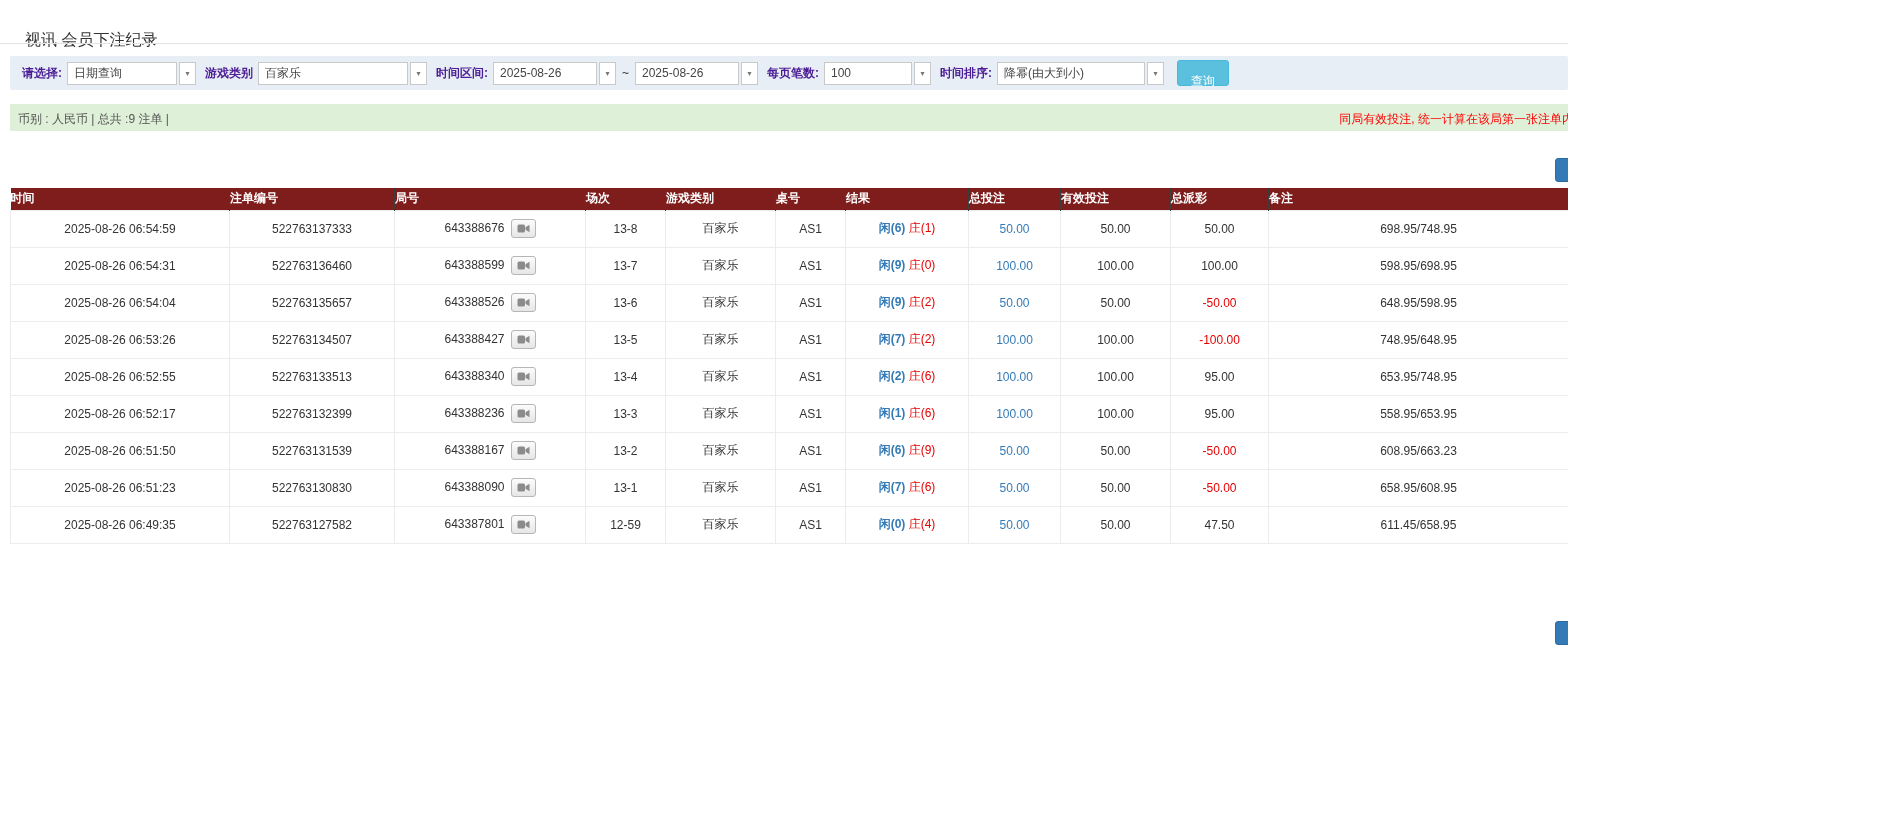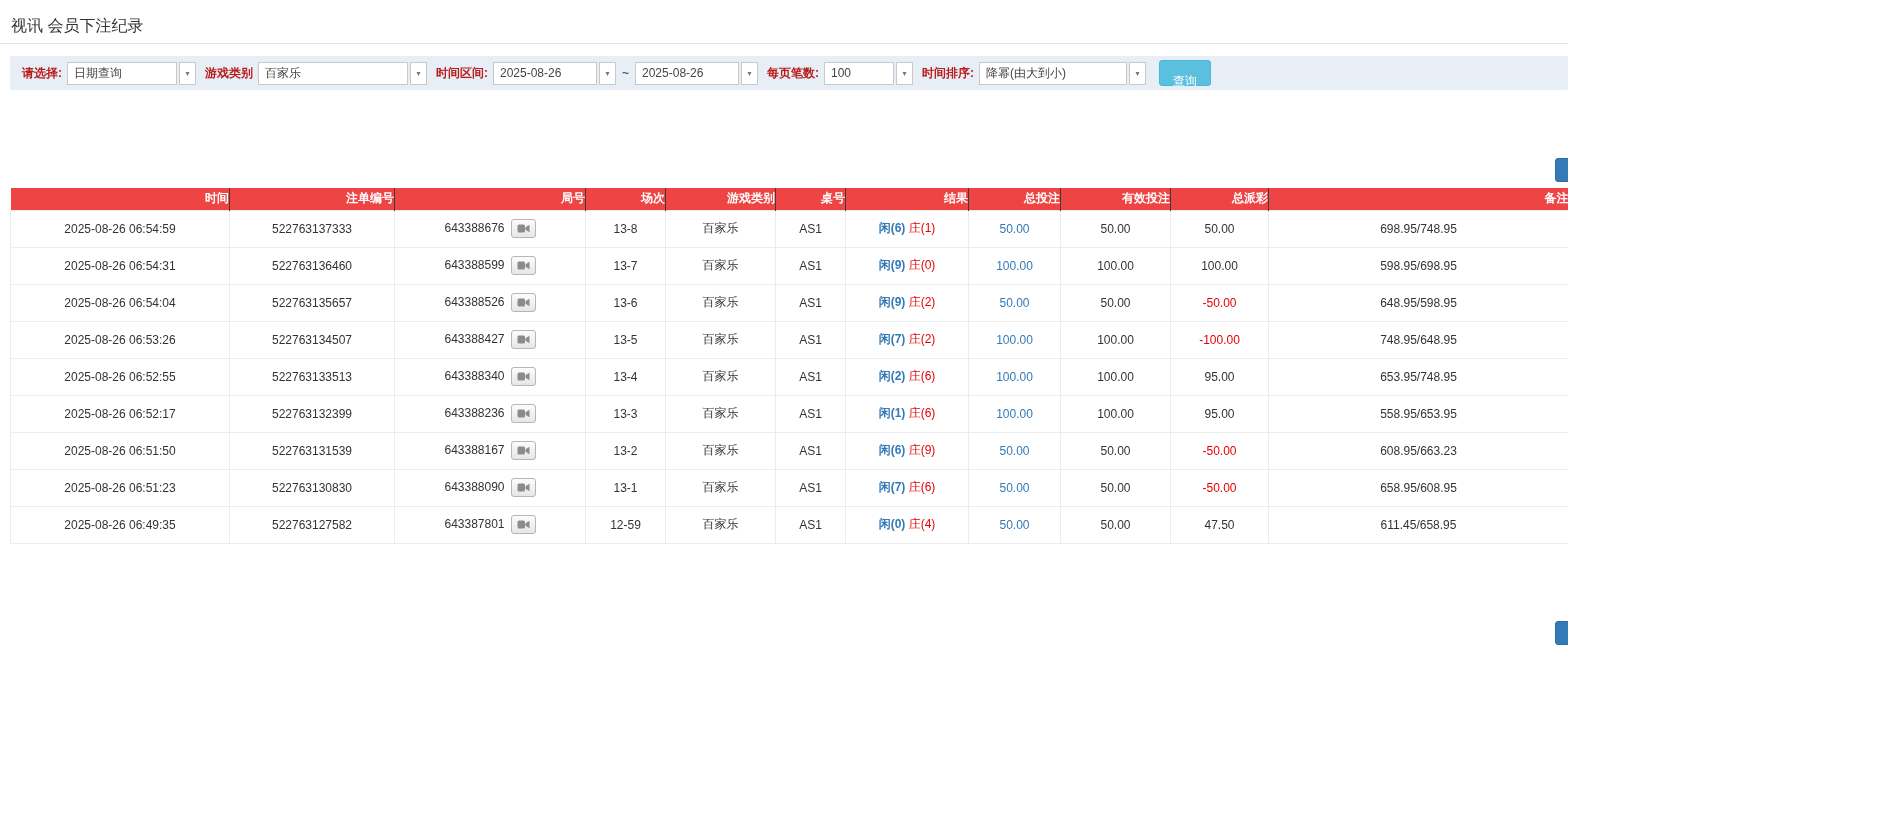--- a/index.html
+++ b/index.html
@@ -4,29 +4,29 @@
 <style>
   * { box-sizing: border-box; }
   html, body { margin: 0; padding: 0; }
   body {
     width: 1889px; height: 826px; background: #fff;
     font-family: "Liberation Sans", "DejaVu Sans", sans-serif;
     position: relative;
   }
   .viewport { position: absolute; left: 0; top: 0; width: 1568px; height: 826px; overflow: hidden; }
 
-  .page-title { position: absolute; left: 11px; top: 16px; font-size: 16px; font-weight: 400; color: #333; margin: 0; }
+  .page-title { position: absolute; left: 11px; top: 16px; font-size: 16px; font-weight: 400; color: #333; margin: 14px; }
   .title-rule { position: absolute; left: 0; top: 43px; width: 1568px; height: 0; border: 0; border-top: 1px solid #e3e3e3; margin: 0; }
 
   .filter-bar {
     position: absolute; left: 10px; top: 56px; width: 1558px; height: 34px;
     background: #e7eef5; border-radius: 2px;
     display: flex; align-items: center; padding: 0 8px; gap: 5px;
   }
-  .flabel { color: #b91c1c; font-size: 12px; font-weight: bold; white-space: nowrap; margin-left: 4px; }
+  .flabel { color: #4c1d95; font-size: 12px; font-weight: bold; white-space: nowrap; margin-left: 4px; }
   .combo { display: flex; align-items: flex-end; height: 23px; }
   .combo-text {
     height: 23px; line-height: 21px; padding: 0 6px; font-size: 12px; color: #444;
     background: #fff; border: 1px solid #c9c9c9; overflow: hidden; white-space: nowrap;
   }
   .combo-arrow {
     width: 17px; height: 23px; margin-left: 2px; background: #fff; border: 1px solid #c9c9c9;
     color: #777; font-size: 8px; display: flex; align-items: center; justify-content: center; cursor: pointer;
   }
   .tilde { font-size: 12px; color: #333; margin: 0 1px; }
@@ -42,21 +42,21 @@
 
   .clip-btn { position: absolute; width: 72px; height: 24px; background: #337ab7; border: 1px solid #2e6da4; border-radius: 3px; cursor: pointer; }
   #clipBtnTop { left: 1555px; top: 158px; }
   #clipBtnBottom { left: 1555px; top: 621px; }
 
   table.records {
     position: absolute; left: 10px; top: 188px; width: 1558px;
     border-collapse: collapse; table-layout: fixed; font-size: 12px; color: #333;
   }
   .records th {
-    background: #ef4444; color: #fff; font-weight: bold; height: 22px; text-align: right;
+    background: #7f1d1d; color: #fff; font-weight: bold; height: 22px; text-align: left;
     border-right: 1px solid #3c3c3c; padding: 0;
   }
   .records th:last-child { border-right: 0; }
   .records td {
     height: 37px; text-align: center; background: #fff; border: 1px solid #ececec;
     padding: 0 4px; overflow: hidden; white-space: nowrap;
   }
   .records tr.sum td { background: #9d9d9d; color: #fff; font-weight: bold; height: 27px; border: 1px solid #ababab; }
 
   .link { color: #337ab7; cursor: pointer; }
@@ -98,33 +98,37 @@
       <div class="combo-arrow">▾</div>
     </div>
     <span class="tilde">~</span>
     <div class="combo">
       <div class="combo-text" style="width:104px">2025-08-26</div>
       <div class="combo-arrow">▾</div>
     </div>
 
     <span class="flabel">每页笔数:</span>
     <div class="combo">
-      <div class="combo-text" style="width:70px">100</div>
+      <div class="combo-text" style="width:88px">100</div>
       <div class="combo-arrow">▾</div>
     </div>
 
     <span class="flabel">时间排序:</span>
     <div class="combo">
       <div class="combo-text" style="width:148px">降幂(由大到小)</div>
       <div class="combo-arrow">▾</div>
     </div>
 
     <button class="search-btn">查询</button>
   </div>
 
+  <div class="info-bar">
+    <span class="info-left">币别 : 人民币 | 总共 :9 注单 |</span>
+    <span class="info-right">同局有效投注, 统一计算在该局第一张注单内</span>
+  </div>
 
   <button class="clip-btn" id="clipBtnTop"></button>
 
   <table class="records">
     <colgroup>
       <col style="width:219px">
         <col style="width:165px">
         <col style="width:191px">
         <col style="width:80px">
       <col style="width:110px">

